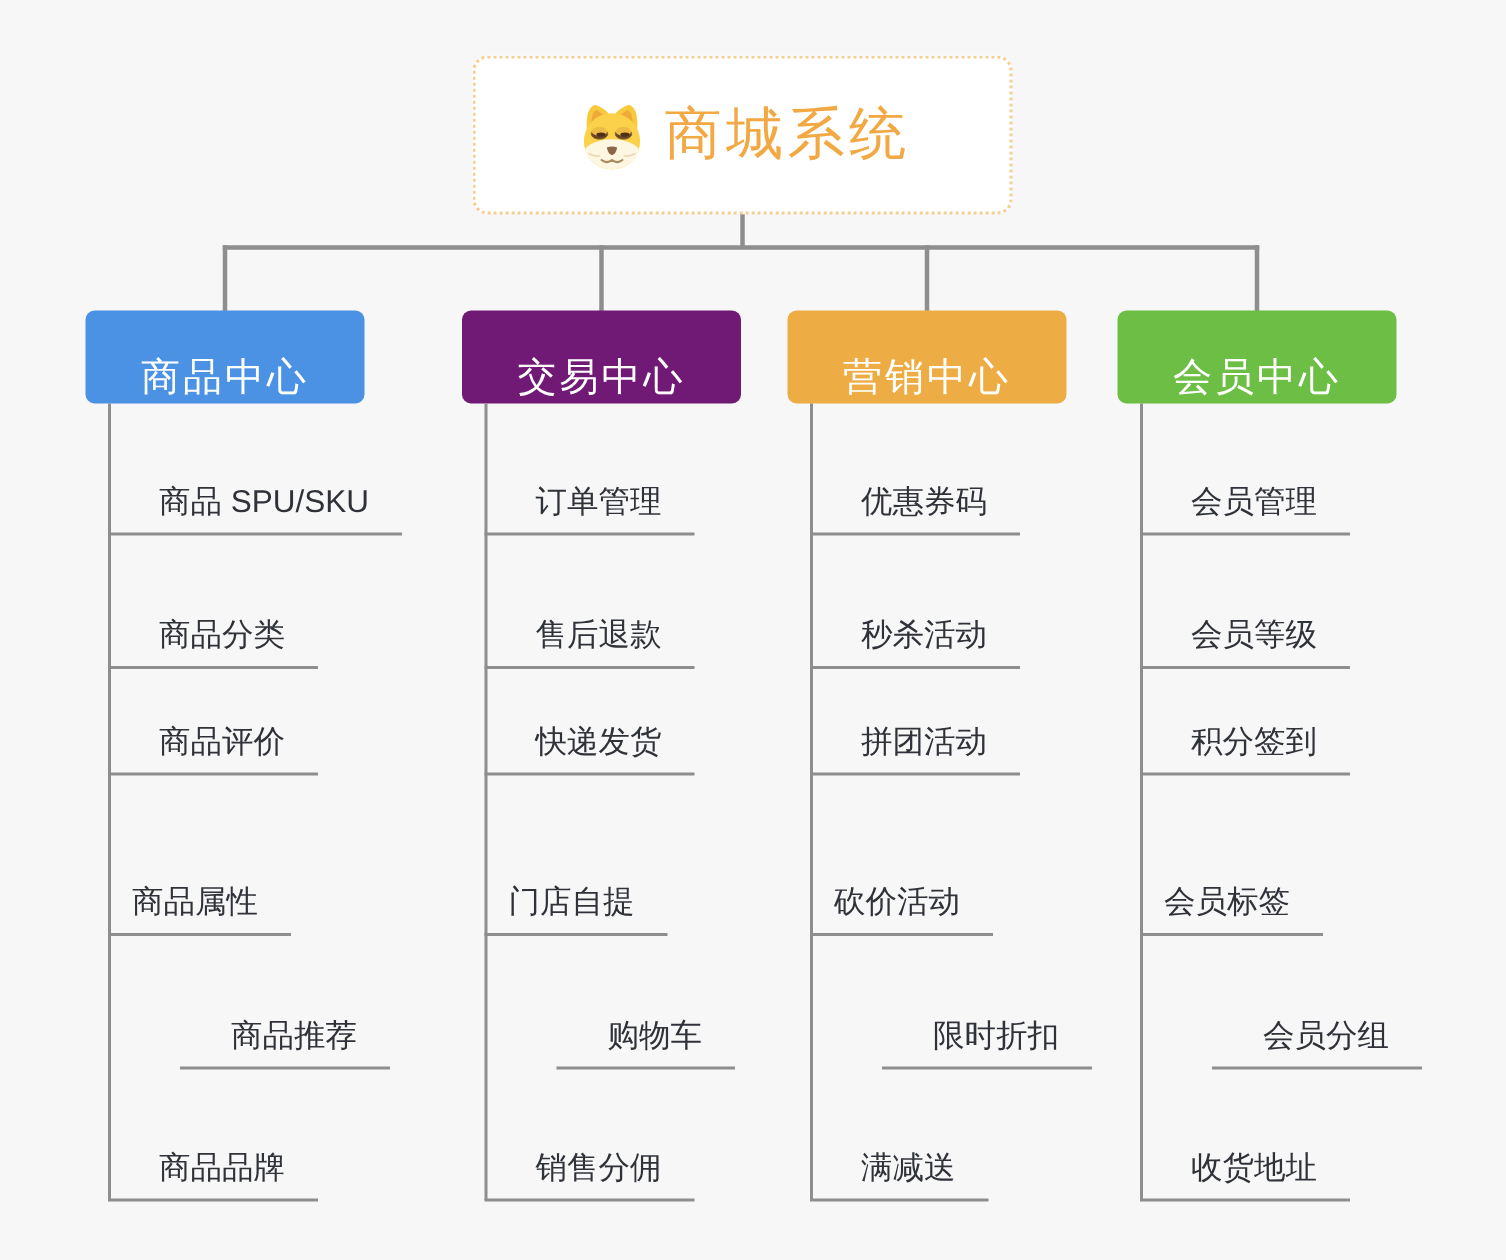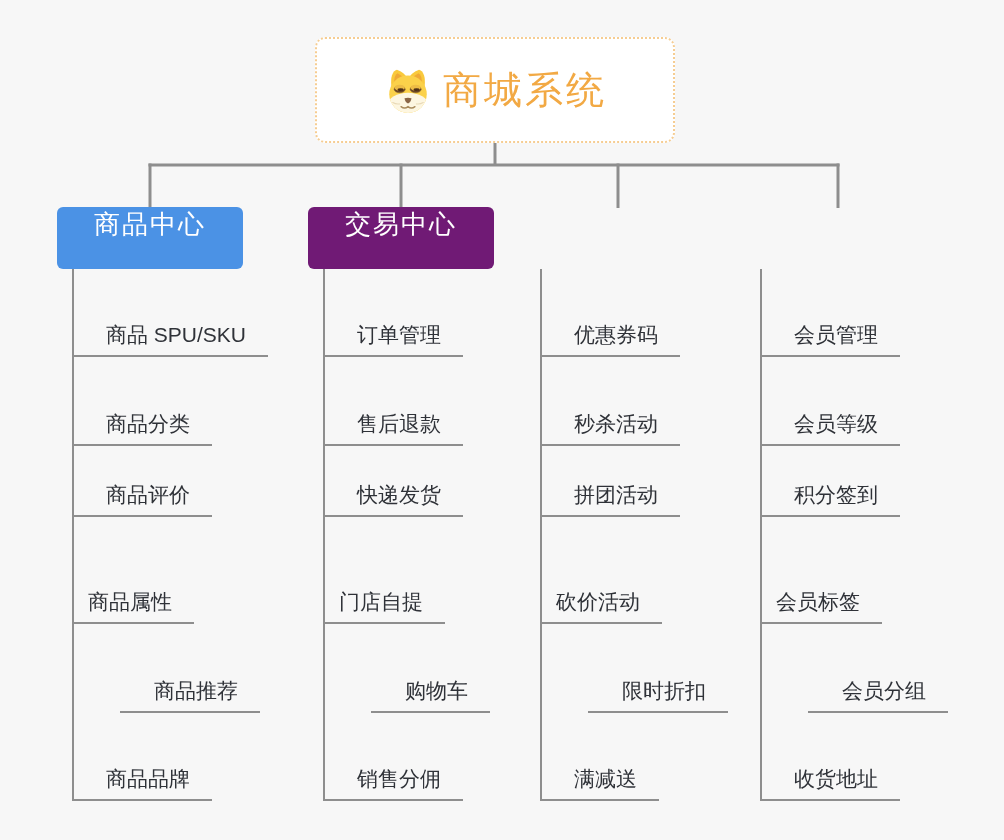--- a/index.html
+++ b/index.html
@@ -33,21 +33,21 @@
     font-size:38px;
     font-weight:500;
     letter-spacing:3px;
     line-height:1;
   }
   
   .branch-node{
     position:absolute;top:207px;
     width:186px;height:62px;
     border-radius:6px;
-    display:flex;align-items:flex-start;justify-content:center;
+    display:flex;align-items:flex-end;justify-content:center;
     color:#ffffff;
     font-size:26px;
     letter-spacing:2px;
   }
   .b0{left:57px;}
   .b1{left:308px;}
   .b2{left:525px;}
   .b3{left:745px;}
   
   .col{
@@ -127,20 +127,26 @@
     </span>
     <span class="root-title" style="color: rgb(242, 169, 68);">商城系统</span>
   </div>
 
   <div class="branch-node b0" style="background: rgb(75, 146, 229);">
     <span>商品中心</span>
   </div>
   <div class="branch-node b1" style="background: #701a75;">
     <span>交易中心</span>
   </div>
+  <div class="branch-node b2" style="background: rgb(237, 173, 68);">
+    <span>营销中心</span>
+  </div>
+  <div class="branch-node b3" style="background: rgb(108, 190, 69);">
+    <span>会员中心</span>
+  </div>
 
   <div class="col c0">
     <div class="child"><span>商品 SPU/SKU</span></div>
     <div class="child"><span>商品分类</span></div>
     <div class="child"><span>商品评价</span></div>
     <div class="child"><span>商品属性</span></div>
     <div class="child"><span>商品推荐</span></div>
     <div class="child"><span>商品品牌</span></div>
   </div>
 

